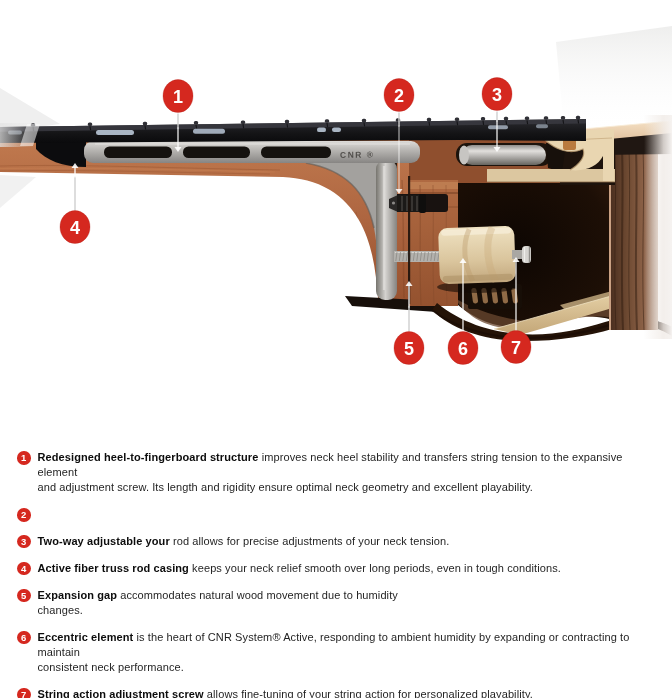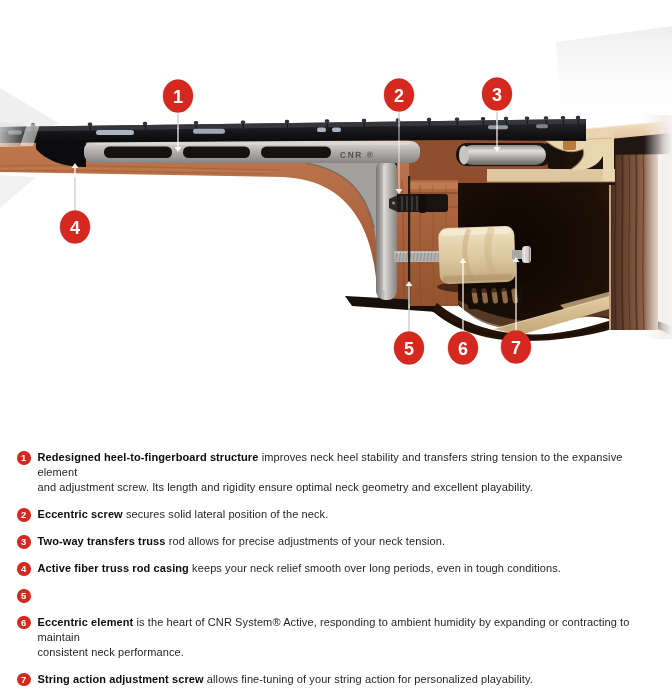--- a/index.html
+++ b/index.html
@@ -376,32 +376,33 @@
   </div>
 
   <div class="legend">
     <div class="legend-item">
       <div class="legend-bullet">1</div>
       <p class="legend-text"><b>Redesigned heel-to-fingerboard structure</b><span> improves neck heel stability and transfers string tension to the expansive element
 and adjustment screw. Its length and rigidity ensure optimal neck geometry and excellent playability.</span></p>
     </div>
     <div class="legend-item">
       <div class="legend-bullet">2</div>
-      <p class="legend-text"><b>Eccentric screw</b><span> secures solid lateral position of the neck.</span></p>
     </div>
     <div class="legend-item">
       <div class="legend-bullet">3</div>
-      <p class="legend-text"><b>Two-way transfers truss</b><span> rod allows for precise adjustments of your neck tension.</span></p>
+      <p class="legend-text"><b>Two-way adjustable your</b><span> rod allows for precise adjustments of your neck tension.</span></p>
     </div>
     <div class="legend-item">
       <div class="legend-bullet">4</div>
       <p class="legend-text"><b>Active fiber truss rod casing</b><span> keeps your neck relief smooth over long periods, even in tough conditions.</span></p>
     </div>
     <div class="legend-item">
       <div class="legend-bullet">5</div>
+      <p class="legend-text"><b>Expansion gap</b><span> accommodates natural wood movement due to humidity
+changes.</span></p>
     </div>
     <div class="legend-item">
       <div class="legend-bullet">6</div>
       <p class="legend-text"><b>Eccentric element</b><span> is the heart of CNR System® Active, responding to ambient humidity by expanding or contracting to maintain
 consistent neck performance.</span></p>
     </div>
     <div class="legend-item">
       <div class="legend-bullet">7</div>
       <p class="legend-text"><b>String action adjustment screw</b><span> allows fine-tuning of your string action for personalized playability.</span></p>
     </div>

